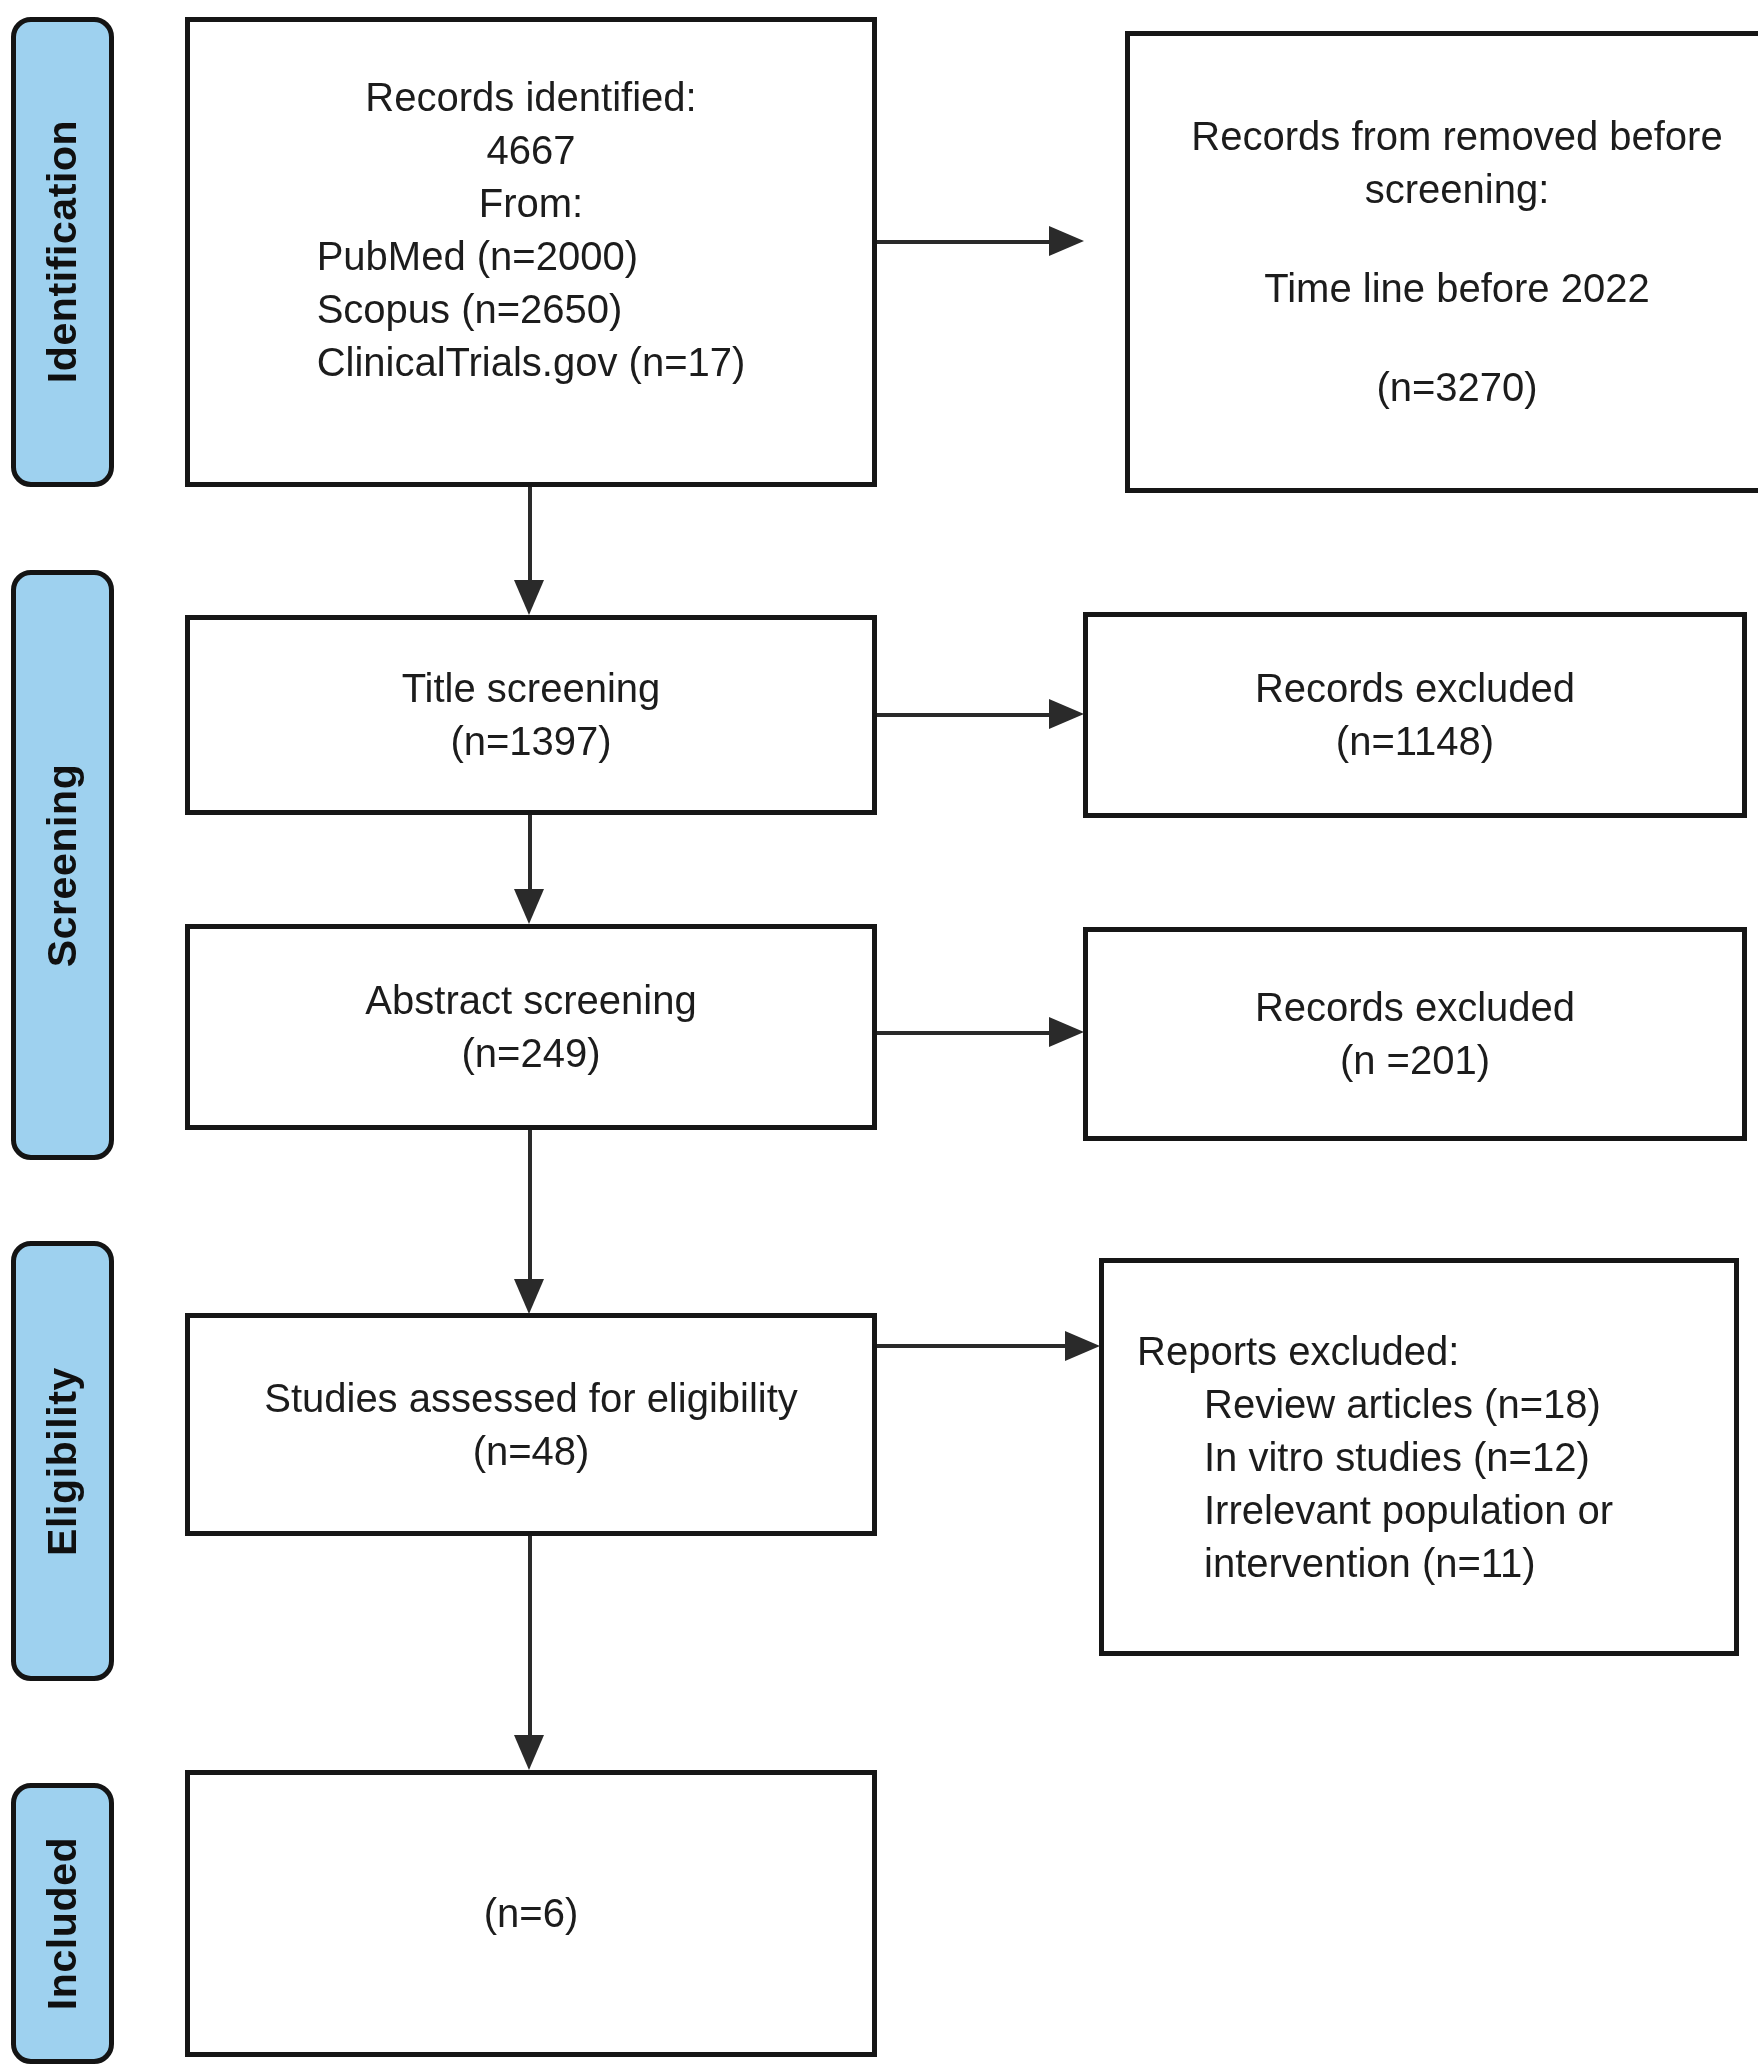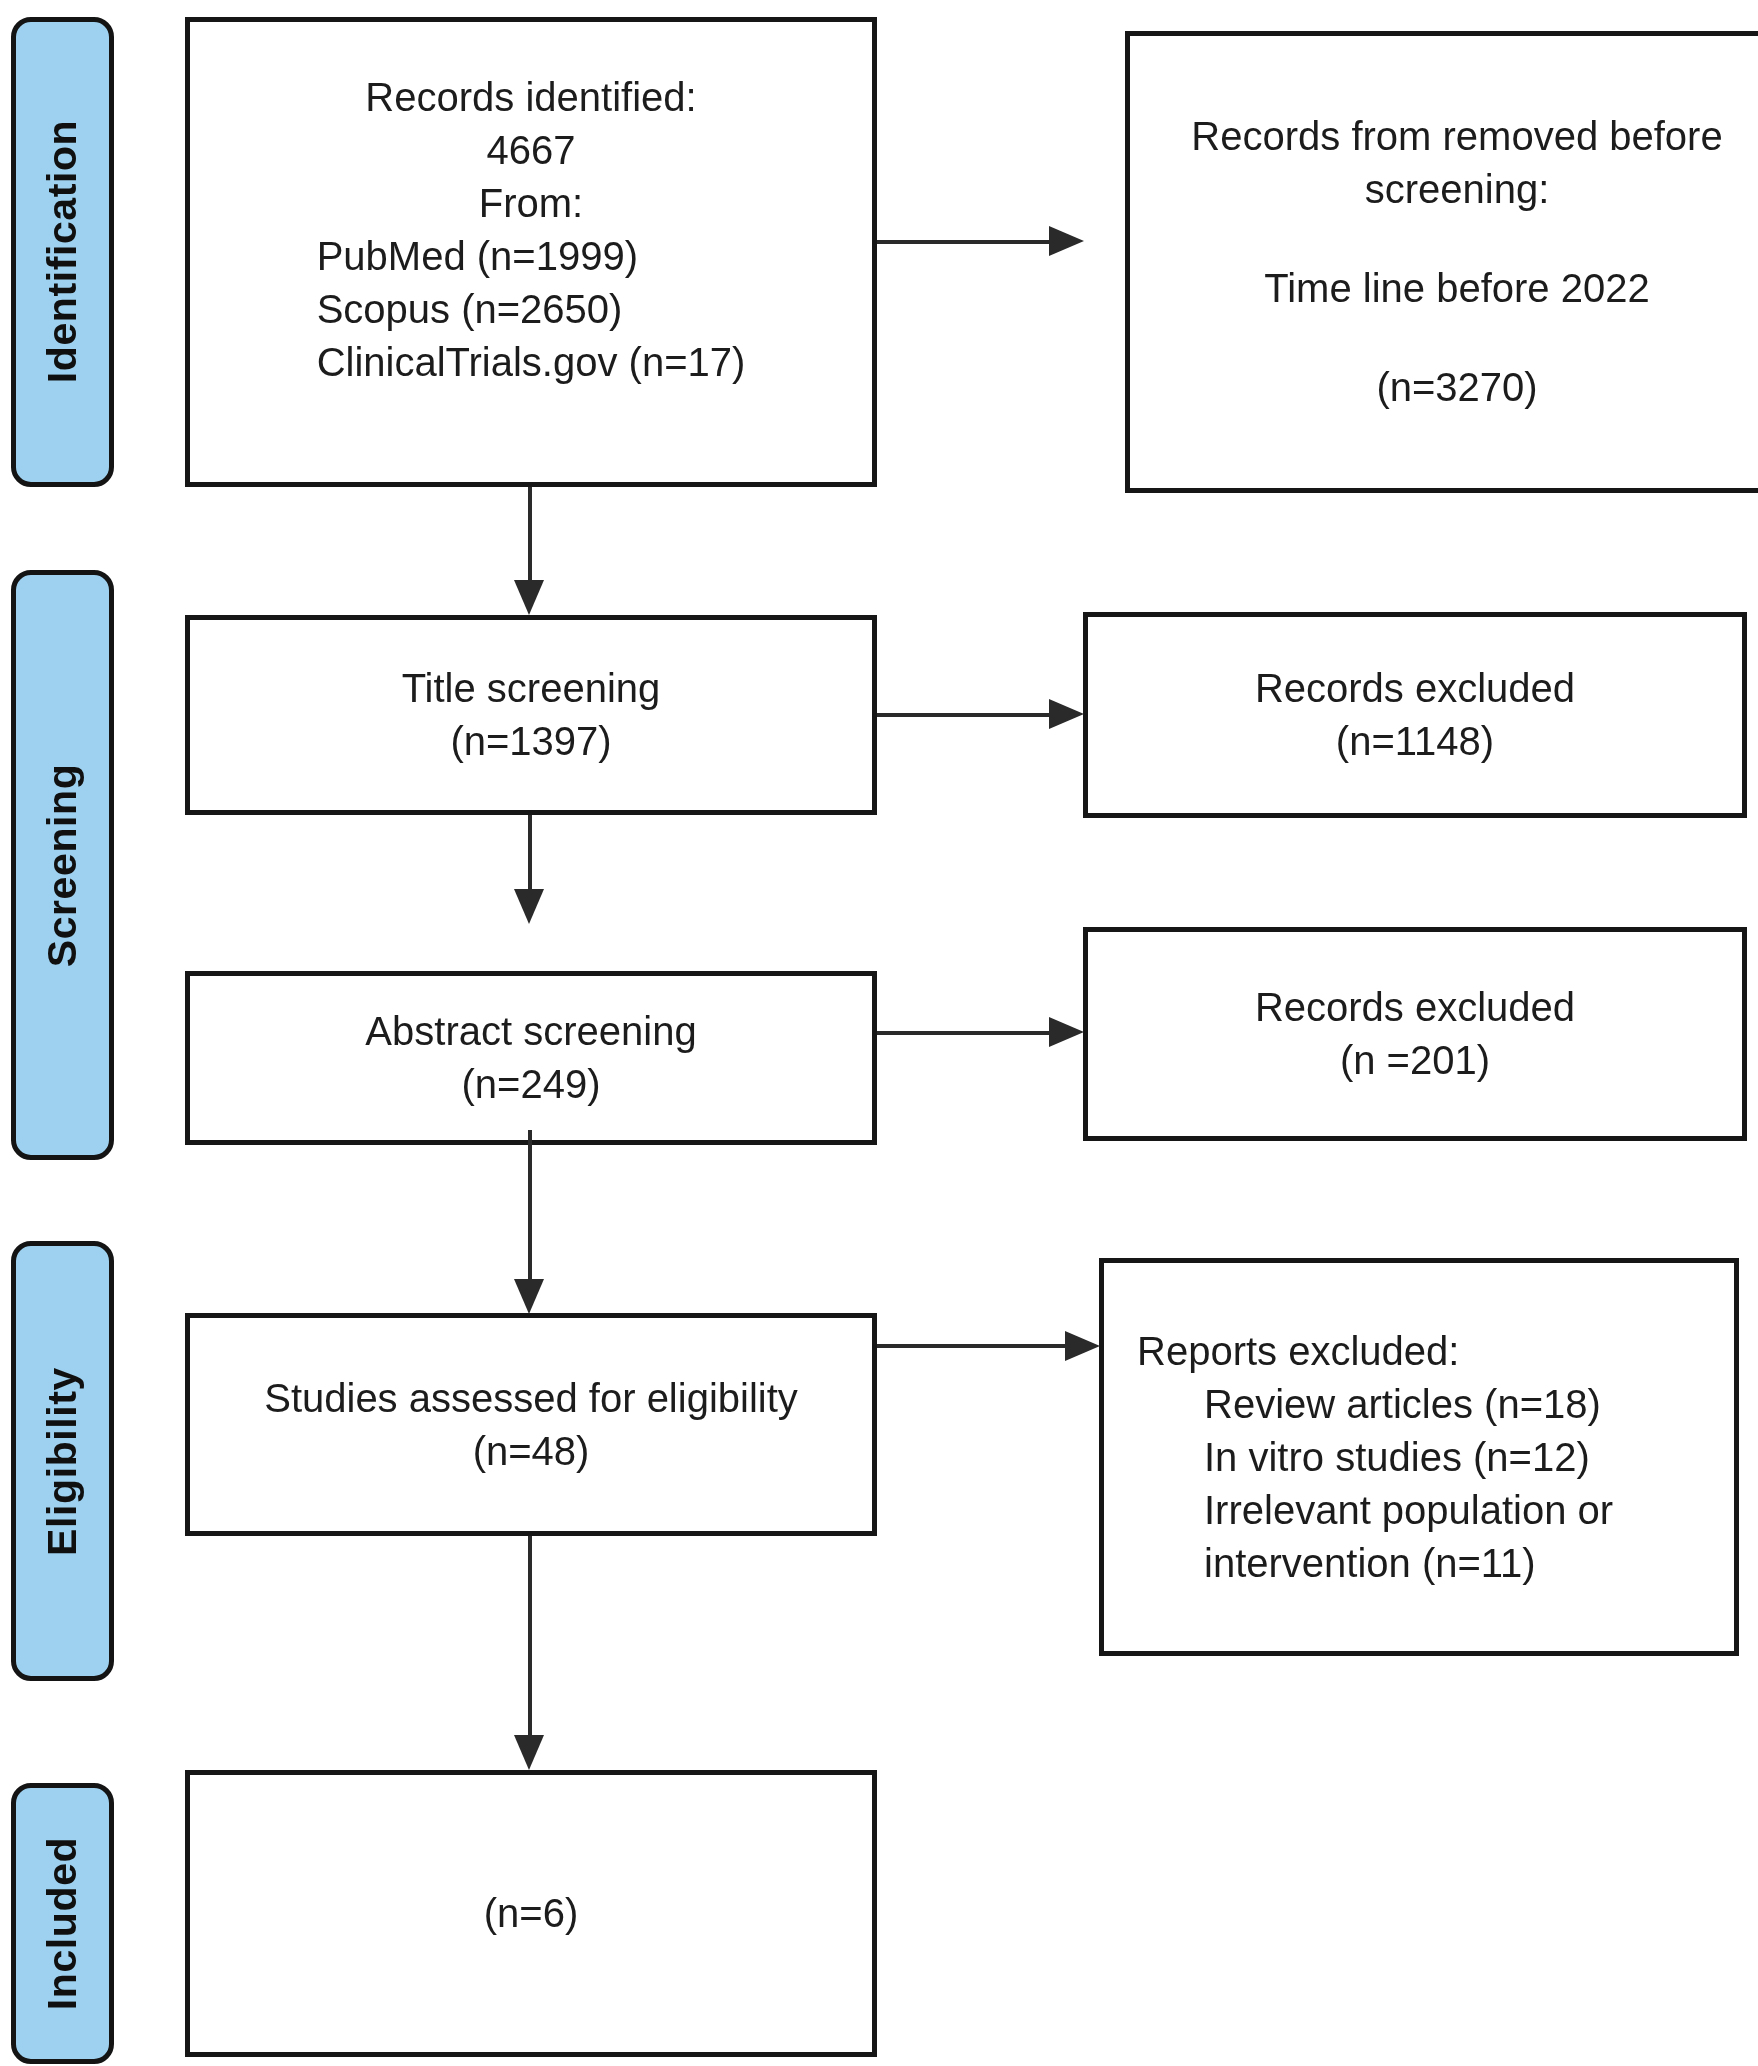--- a/index.html
+++ b/index.html
@@ -111,32 +111,32 @@
   </div>
   <div class="stage" style="top:1783px; height:281px;">
     <span class="vlabel">Included</span>
   </div>
 
   <div class="fbox top-pad" style="left:185px; top:16.7px; width:692px; height:470px;">
     <div>Records identified:</div>
     <div>4667</div>
     <div>From:</div>
     <div class="src-block">
-      <div>PubMed (n=1999)</div>
+      <div>PubMed (n=2000)</div>
       <div>Scopus (n=2650)</div>
       <div>ClinicalTrials.gov (n=17)</div>
     </div>
   </div>
 
   <div class="fbox" style="left:185px; top:615px; width:692px; height:200px;">
     <div>Title screening</div>
     <div>(n=1397)</div>
   </div>
 
-  <div class="fbox" style="left:185px; top:924px; width:692px; height:174px;margin-top:47px;">
+  <div class="fbox" style="left:185px; top:924px; width:692px; height:206px;">
     <div>Abstract screening</div>
     <div>(n=249)</div>
   </div>
 
   <div class="fbox" style="left:185px; top:1313px; width:692px; height:223px;">
     <div>Studies assessed for eligibility</div>
     <div>(n=48)</div>
   </div>
 
   <div class="fbox" style="left:185px; top:1770px; width:692px; height:287px;">

